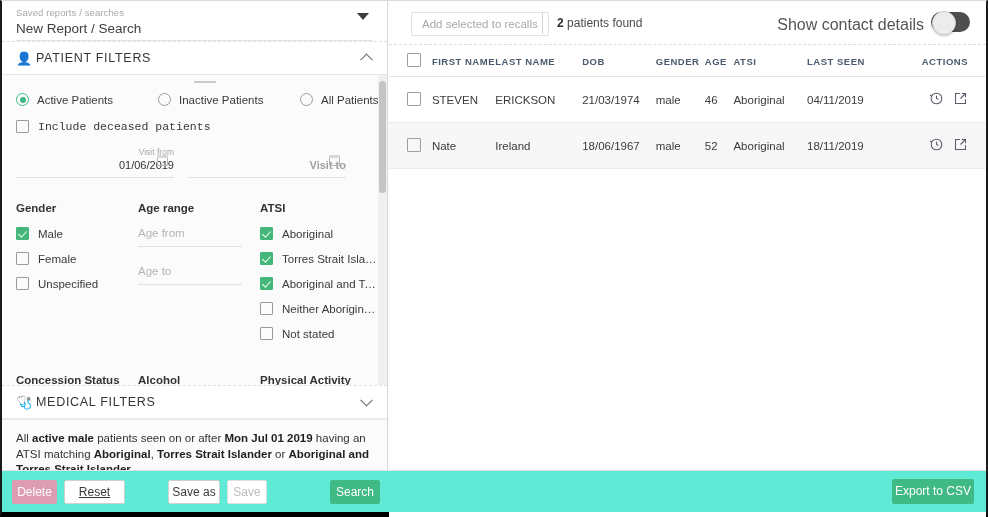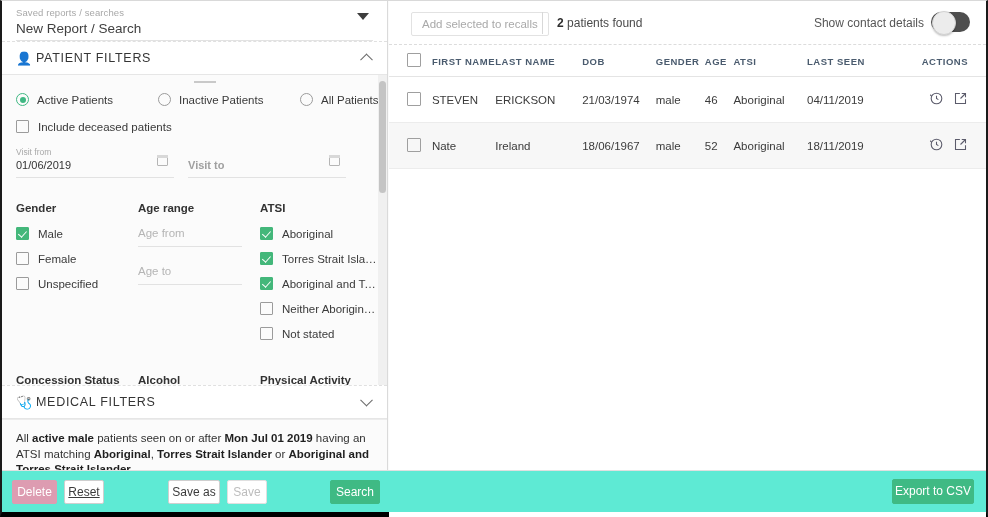--- a/index.html
+++ b/index.html
@@ -117,23 +117,23 @@
     margin-right: 9px; flex: none; position: relative; border-radius: 1px;
   }
   .cbox.checked { background: #43b77a; border-color: #43b77a; }
   .cbox.checked::after {
     content: ''; position: absolute; left: 3.4px; top: 0.7px;
     width: 3.5px; height: 7px;
     border-right: 1.8px solid #ffffff; border-bottom: 1.8px solid #ffffff;
     transform: rotate(42deg);
   }
 
-  .deceased-row { padding: 14px 0 0 14px; }
-
-  .dates-row { display: flex; padding: 14px 0 0 14px; }
+  .deceased-row { padding: 14px 0 0 14px; font-family: Liberation Mono, monospace; }
+
+  .dates-row { display: flex; padding: 14px 0 0 14px; text-align: right; }
   .date-field { position: relative; width: 158px; margin-right: 14px; }
   .date-label { font-size: 8.5px; color: #a8a8a8; }
   .date-value { font-size: 11px; color: #333; margin-top: 2px; height: 14px; }
   .date-ph { font-size: 11px; color: #a0a0a0; margin-top: 2px; height: 14px; font-weight: bold; }
   .date-underline { border-bottom: 1px solid #e2e2e2; margin-top: 4px; }
   .cal-icon {
     position: absolute; right: 6px; top: 8px;
     width: 11px; height: 11px; border: 1.3px solid #b5b5b5; border-radius: 1px;
   }
   .cal-icon::before {
@@ -180,21 +180,21 @@
   .btn {
     position: absolute;
     height: 24px; line-height: 22px;
     font-size: 12px;
     border-radius: 2px;
     text-align: center;
     cursor: pointer;
     background: #ffffff; border: 1px solid #cfcfcf; color: #3b3b3b;
   }
   .btn-delete { left: 10px; top: 9px; width: 45px; background: #dd9cb1; border-color: #dd9cb1; color: #ffffff; }
-  .btn-reset  { left: 62px; top: 9px; width: 40px; text-decoration: underline; }
+  .btn-reset  { left: 62px; top: 9px; width: 61px; text-decoration: underline; }
   .btn-saveas { left: 166px; top: 9px; width: 52px; }
   .btn-save   { left: 225px; top: 9px; width: 40px; color: #bdbdbd; border-color: #e0e0e0; }
   .btn-search { left: 328px; top: 9px; width: 50px; background: #3fba84; border-color: #3fba84; color: #ffffff; }
   .btn-export { right: 12px; top: 8px; width: 82px; height: 25px; line-height: 23px; background: #3fba84; border-color: #3fba84; color: #ffffff; }
 
   
   #right-panel {
     position: absolute; left: 387px; top: 0;
     width: 597px; height: 470px;
     background: #ffffff;
@@ -213,21 +213,21 @@
     position: absolute; left: 153px; top: 11px; width: 1px; height: 22px;
     background: #d8d8d8;
   }
   #found-label {
     position: absolute; left: 168px; top: 15px;
     font-size: 12px; color: #4a4a4a;
   }
   #found-label b { color: #2f2f2f; }
   #contact-toggle-label {
     position: absolute; right: 62px; top: 15px;
-    font-size: 12px; color: #555;
+    font-size: 16px; color: #555;
   }
   #contact-toggle {
     position: absolute; right: 16px; top: 11px;
     width: 39px; height: 20px; border-radius: 10px; background: #4e4e4e;
   }
   #contact-toggle::after {
     content: ''; position: absolute; left: 1px; top: -1px;
     width: 22px; height: 22px; border-radius: 50%;
     background: #ececec; border: 1px solid #d2d2d2;
     box-shadow: 0 1px 2px rgba(0,0,0,.25);

